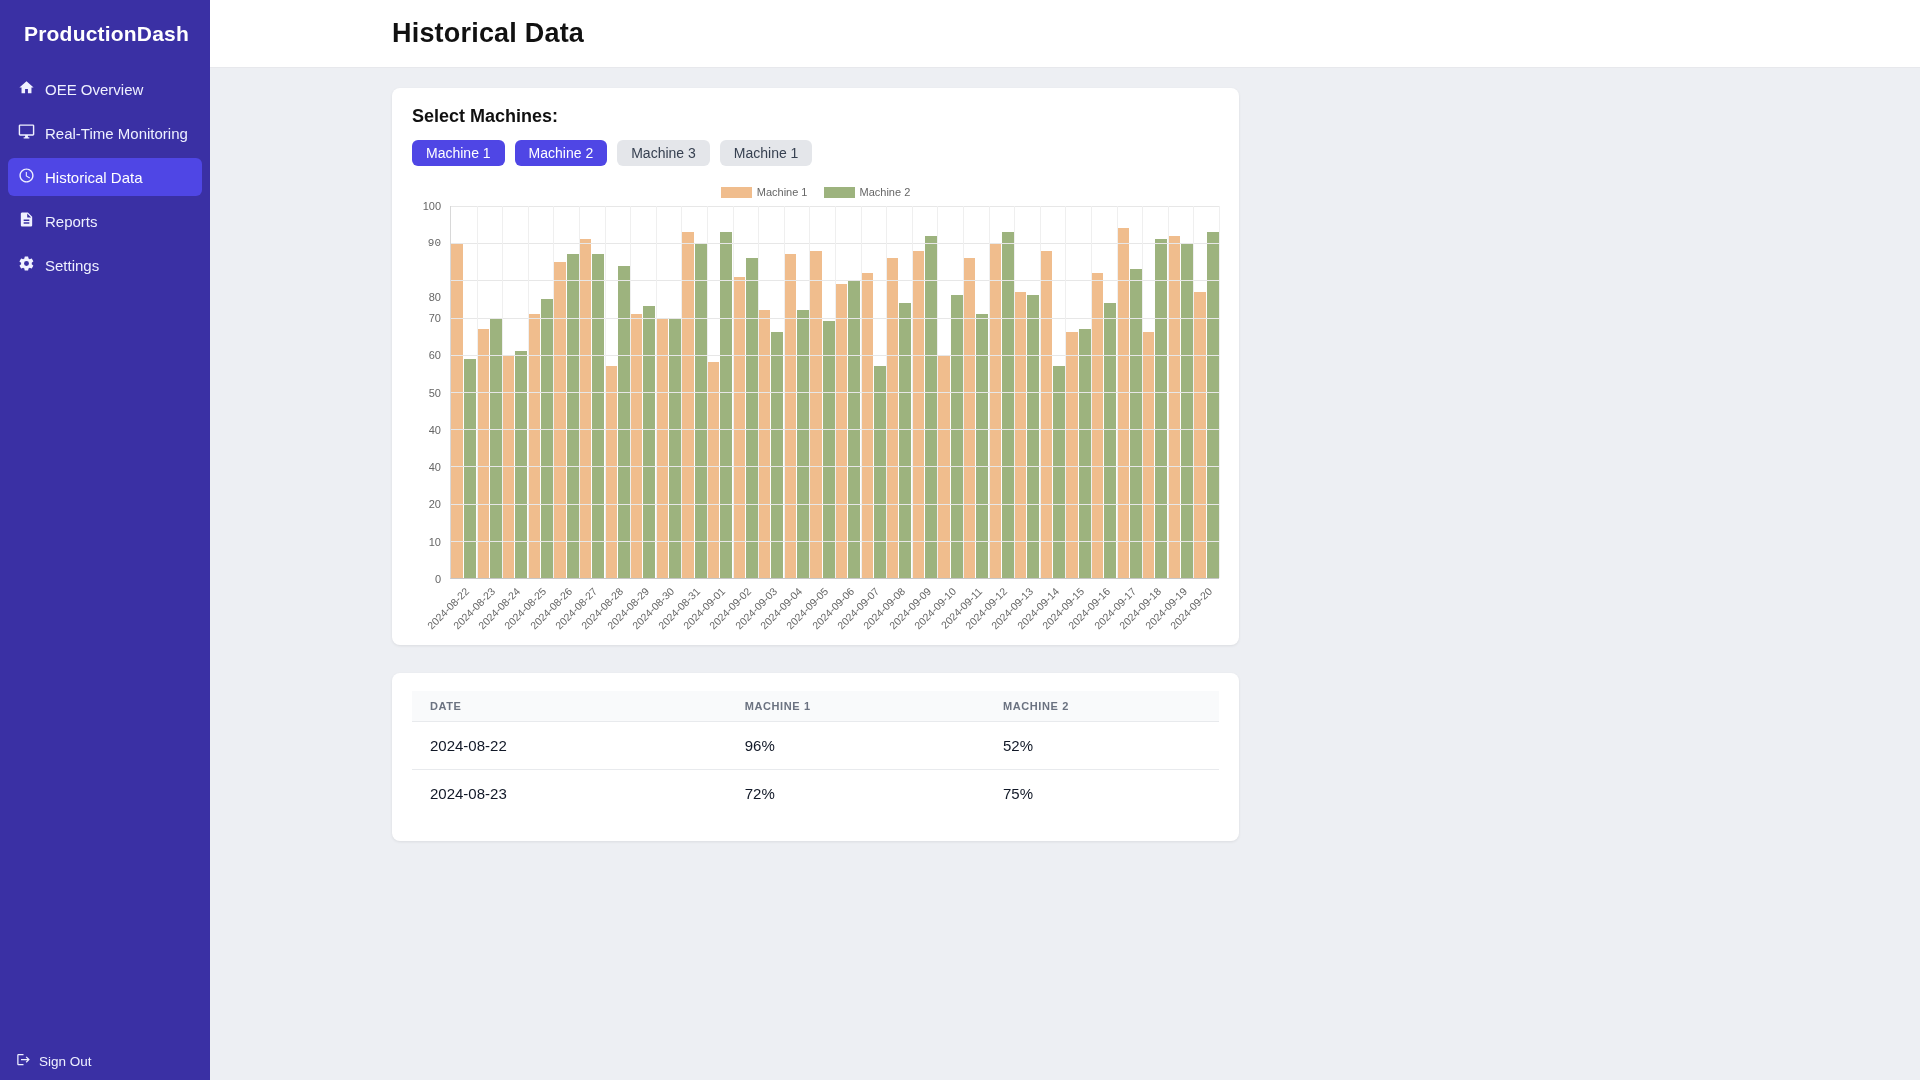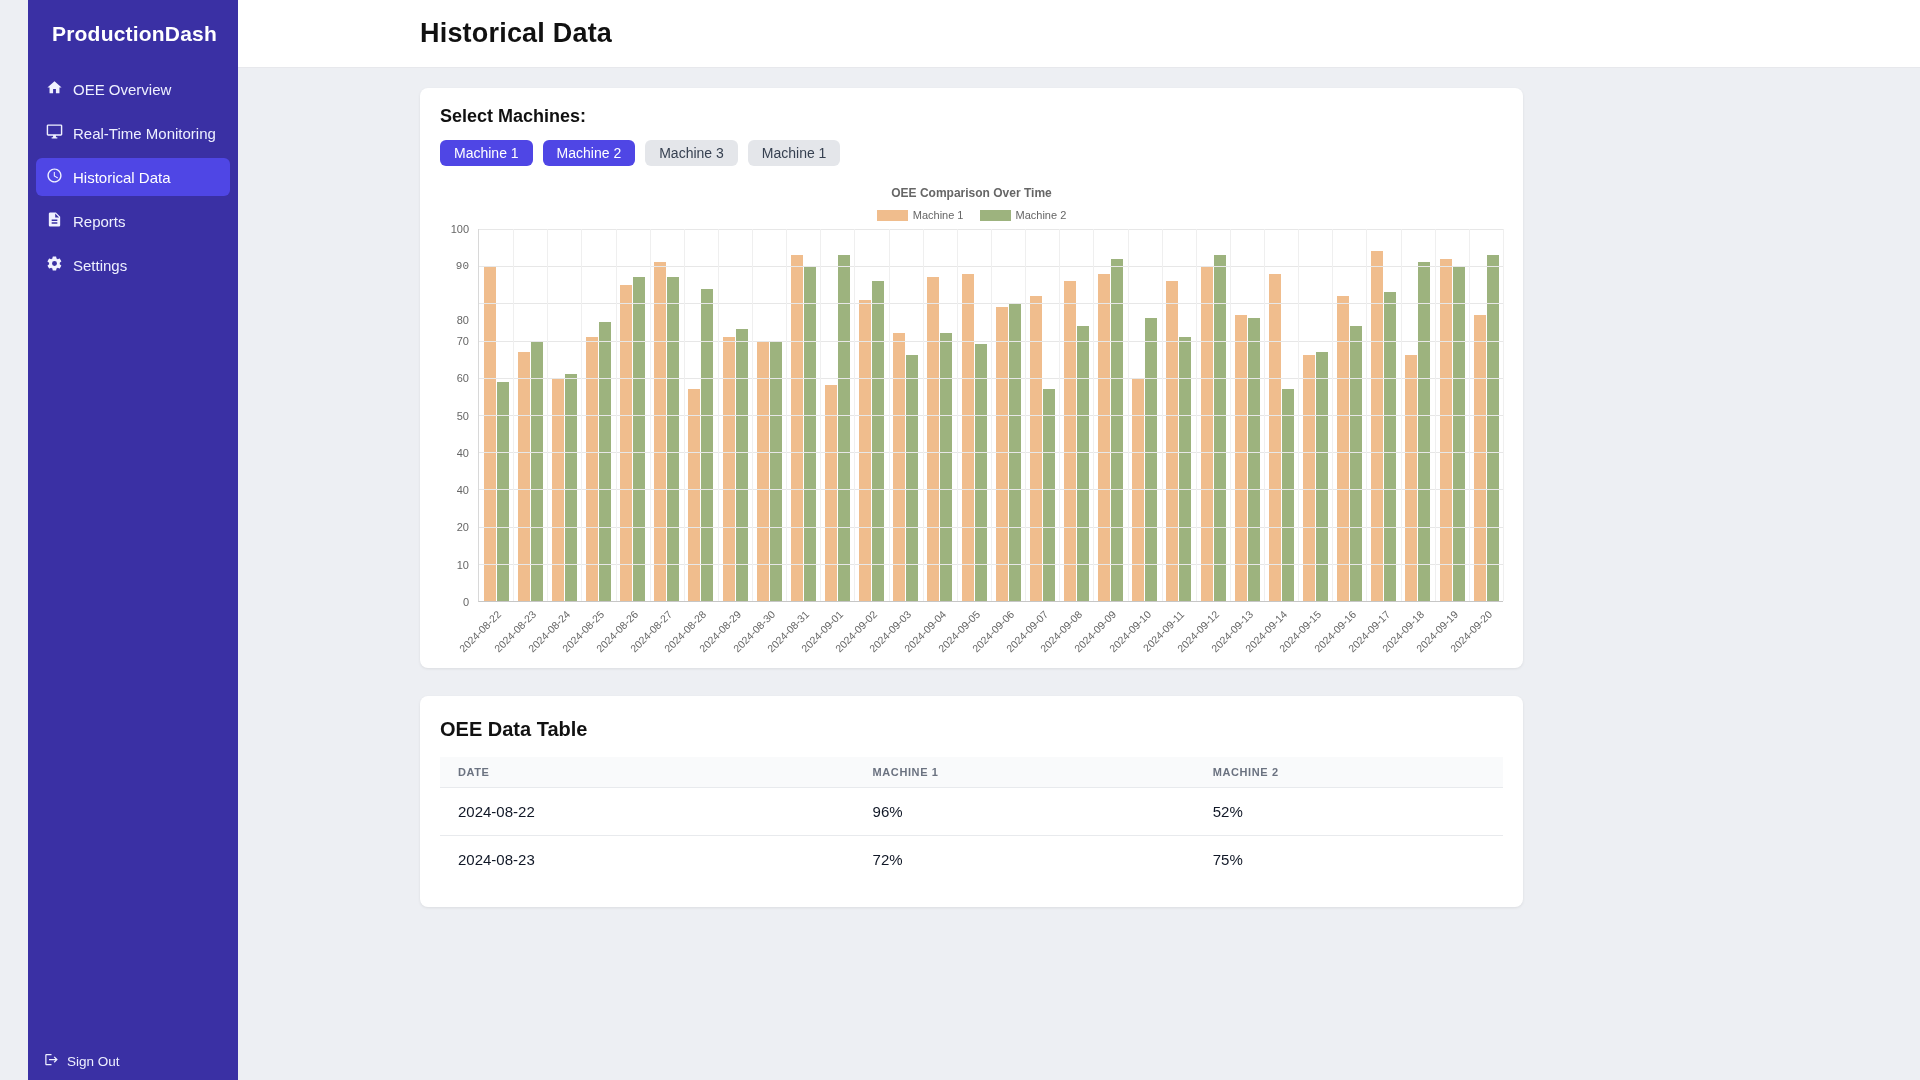--- a/index.html
+++ b/index.html
@@ -7,21 +7,21 @@
   body {
     width:1920px; height:1080px; overflow:hidden;
     font-family:"Liberation Sans", sans-serif;
     background:#edeff3; color:#111;
   }
   .app { display:flex; width:1920px; height:1080px; }
 
   
   .sidebar {
     width:210px; flex-shrink:0; background:#3a30a4; color:#fff;
-    position:relative; display:flex; flex-direction:column;margin-left:28px;
+    position:relative; display:flex; flex-direction:column;
   }
   .brand { font-size:21px; font-weight:bold; padding:22px 20px 24px 24px; letter-spacing:.2px; }
   .nav { display:flex; flex-direction:column; gap:6px; padding:0 8px; }
   .nav-item {
     display:flex; align-items:center; gap:10px; padding:9px 10px;
     border-radius:6px; font-size:15px; color:#eef0ff; cursor:pointer;
   }
   .nav-item.active { background:#4f46e5; color:#fff; }
   .nav-item svg { width:17px; height:17px; fill:#f0f1ff; flex-shrink:0; }
   .signout {
@@ -34,21 +34,21 @@
   .main { flex:1; display:flex; flex-direction:column; min-width:0; }
   .topbar {
     background:#fff; height:68px; flex-shrink:0;
     border-bottom:1px solid #e7e8ec;
     display:flex; align-items:center; padding-left:182px;
   }
   .page-title { font-size:27px; font-weight:bold; letter-spacing:.2px; }
   .content { padding:20px 0 0 182px; }
 
   .card {
-    background:#fff; width:1103px; border-radius:8px;
+    background:#fff; width:847px; border-radius:8px;
     box-shadow:0 1px 3px rgba(0,0,0,.08);
   }
   .card-controls { padding:18px 20px 16px; }
   .card-table { padding:18px 20px 24px; margin-top:28px; }
 
   .controls-row { display:flex; justify-content:space-between; align-items:flex-start; }
   .control-label { font-size:18px; font-weight:bold; margin-bottom:13px; }
   .btn-row { display:flex; gap:10px; }
   .pill {
     font-family:inherit; font-size:14px; border:none; cursor:pointer;
@@ -152,21 +152,20 @@
             <div class="btn-row">
                 <button class="pill active">Machine 1</button>
                 <button class="pill active">Machine 2</button>
                 <button class="pill">Machine 3</button>
                 <button class="pill">Machine 1</button>
               </div>
           </div>
         </div>
 
         <div class="chart-wrap">
-          <div class="chart-title">OEE Comparison Over Time</div>
           <div class="legend">
               <div class="legend-item">
                 <span class="legend-swatch" style="background: rgb(240, 189, 141);"></span>
                 <span>Machine 1</span>
               </div>
               <div class="legend-item">
                 <span class="legend-swatch" style="background: rgb(157, 179, 126);"></span>
                 <span>Machine 2</span>
               </div>
             </div>
@@ -378,21 +377,20 @@
               <span class="xlabel" style="right: calc(15%);">2024-09-16</span>
               <span class="xlabel" style="right: calc(11.6667%);">2024-09-17</span>
               <span class="xlabel" style="right: calc(8.33333%);">2024-09-18</span>
               <span class="xlabel" style="right: calc(5%);">2024-09-19</span>
               <span class="xlabel" style="right: calc(1.66667%);">2024-09-20</span>
             </div>
         </div>
       </div>
 
       <div class="card card-table">
-        <div class="table-title">OEE Data Table</div>
         <table>
           <colgroup>
               <col style="width:39%">
               <col style="width:32%">
               <col style="width:29%">
             </colgroup>
           <thead>
             <tr>
               <th>DATE</th>
               <th>MACHINE 1</th>

